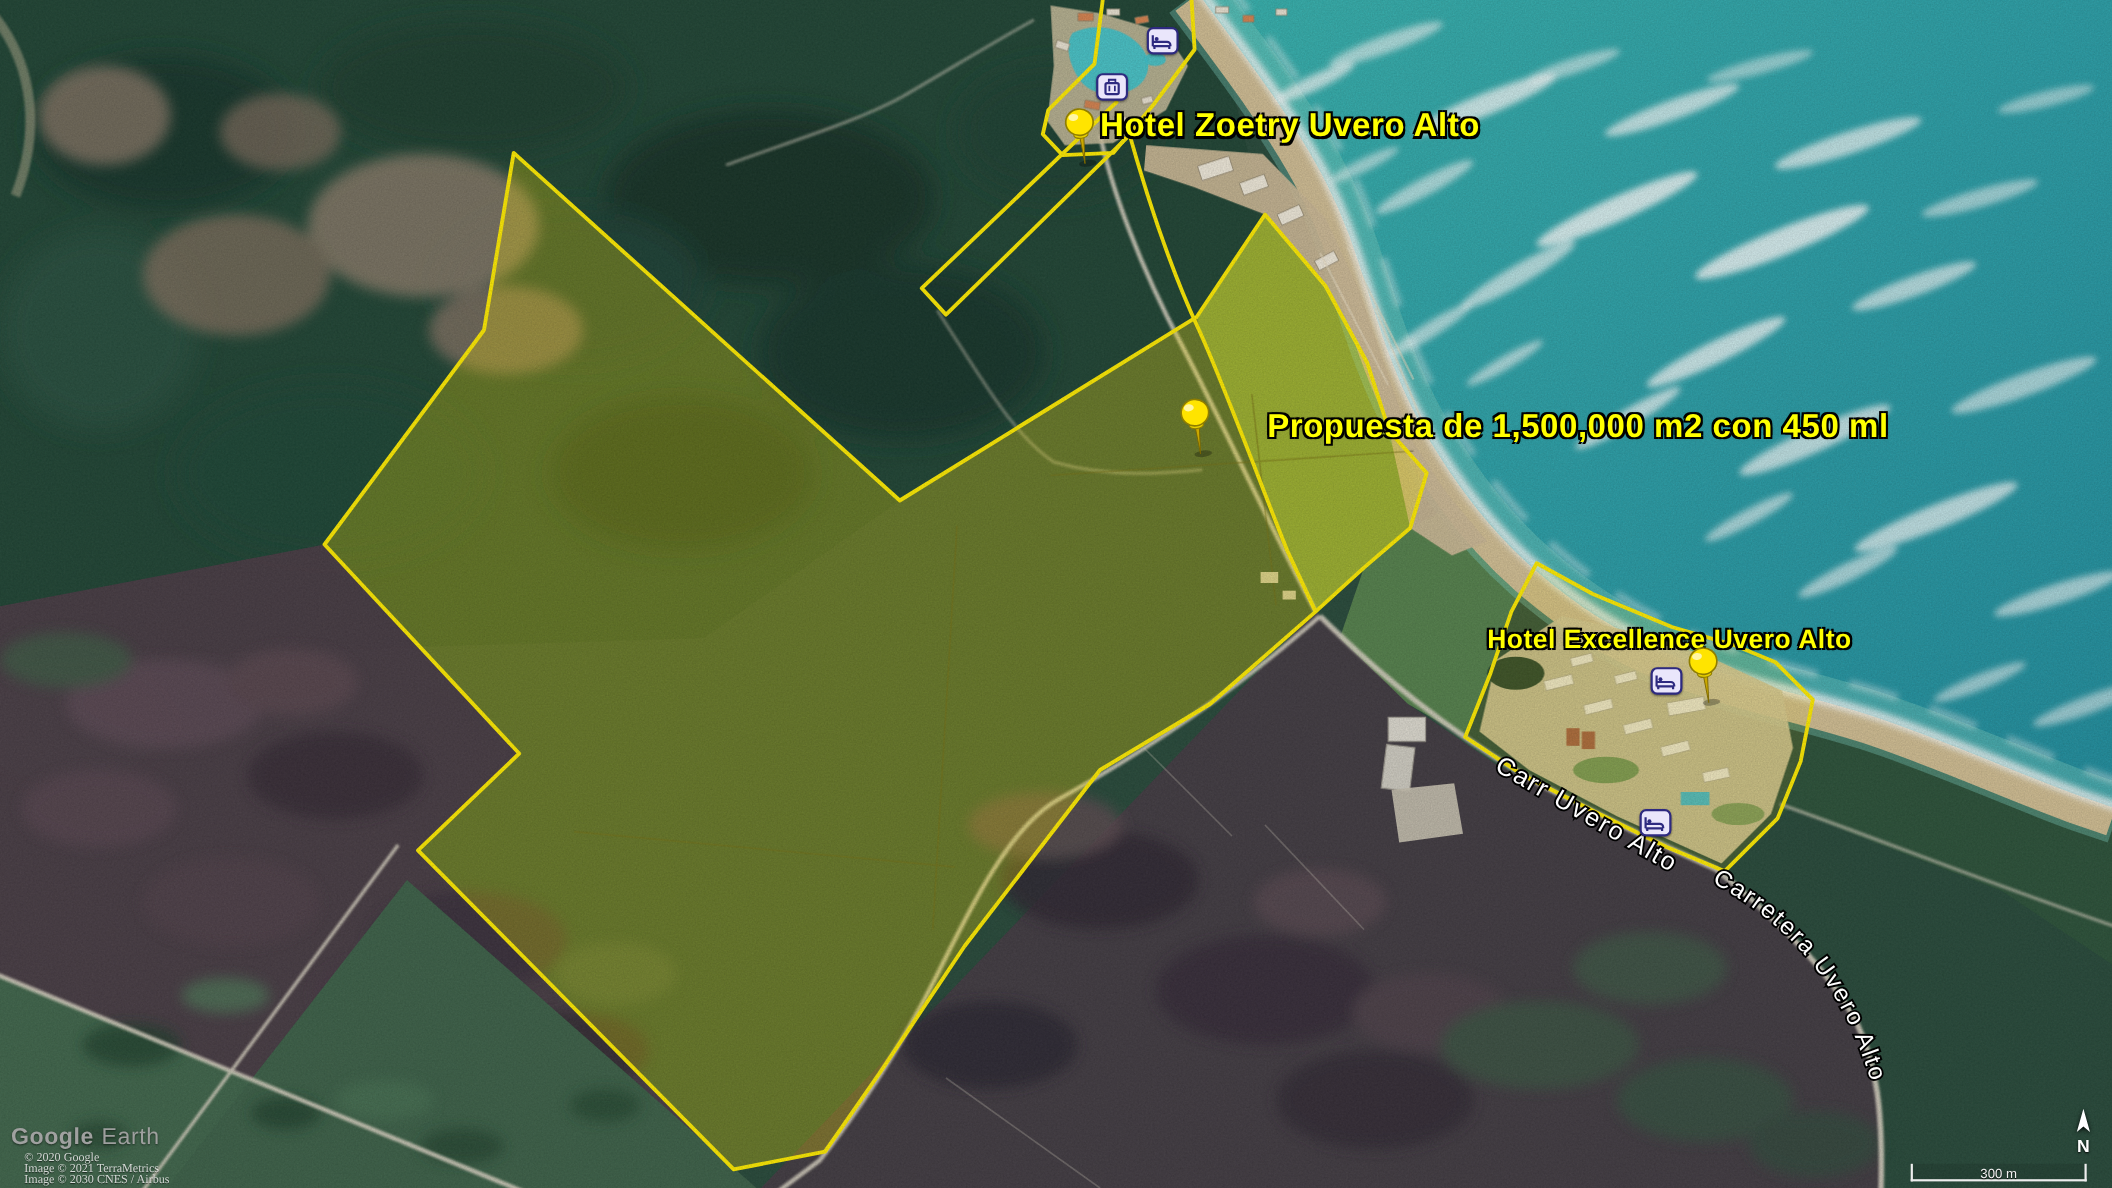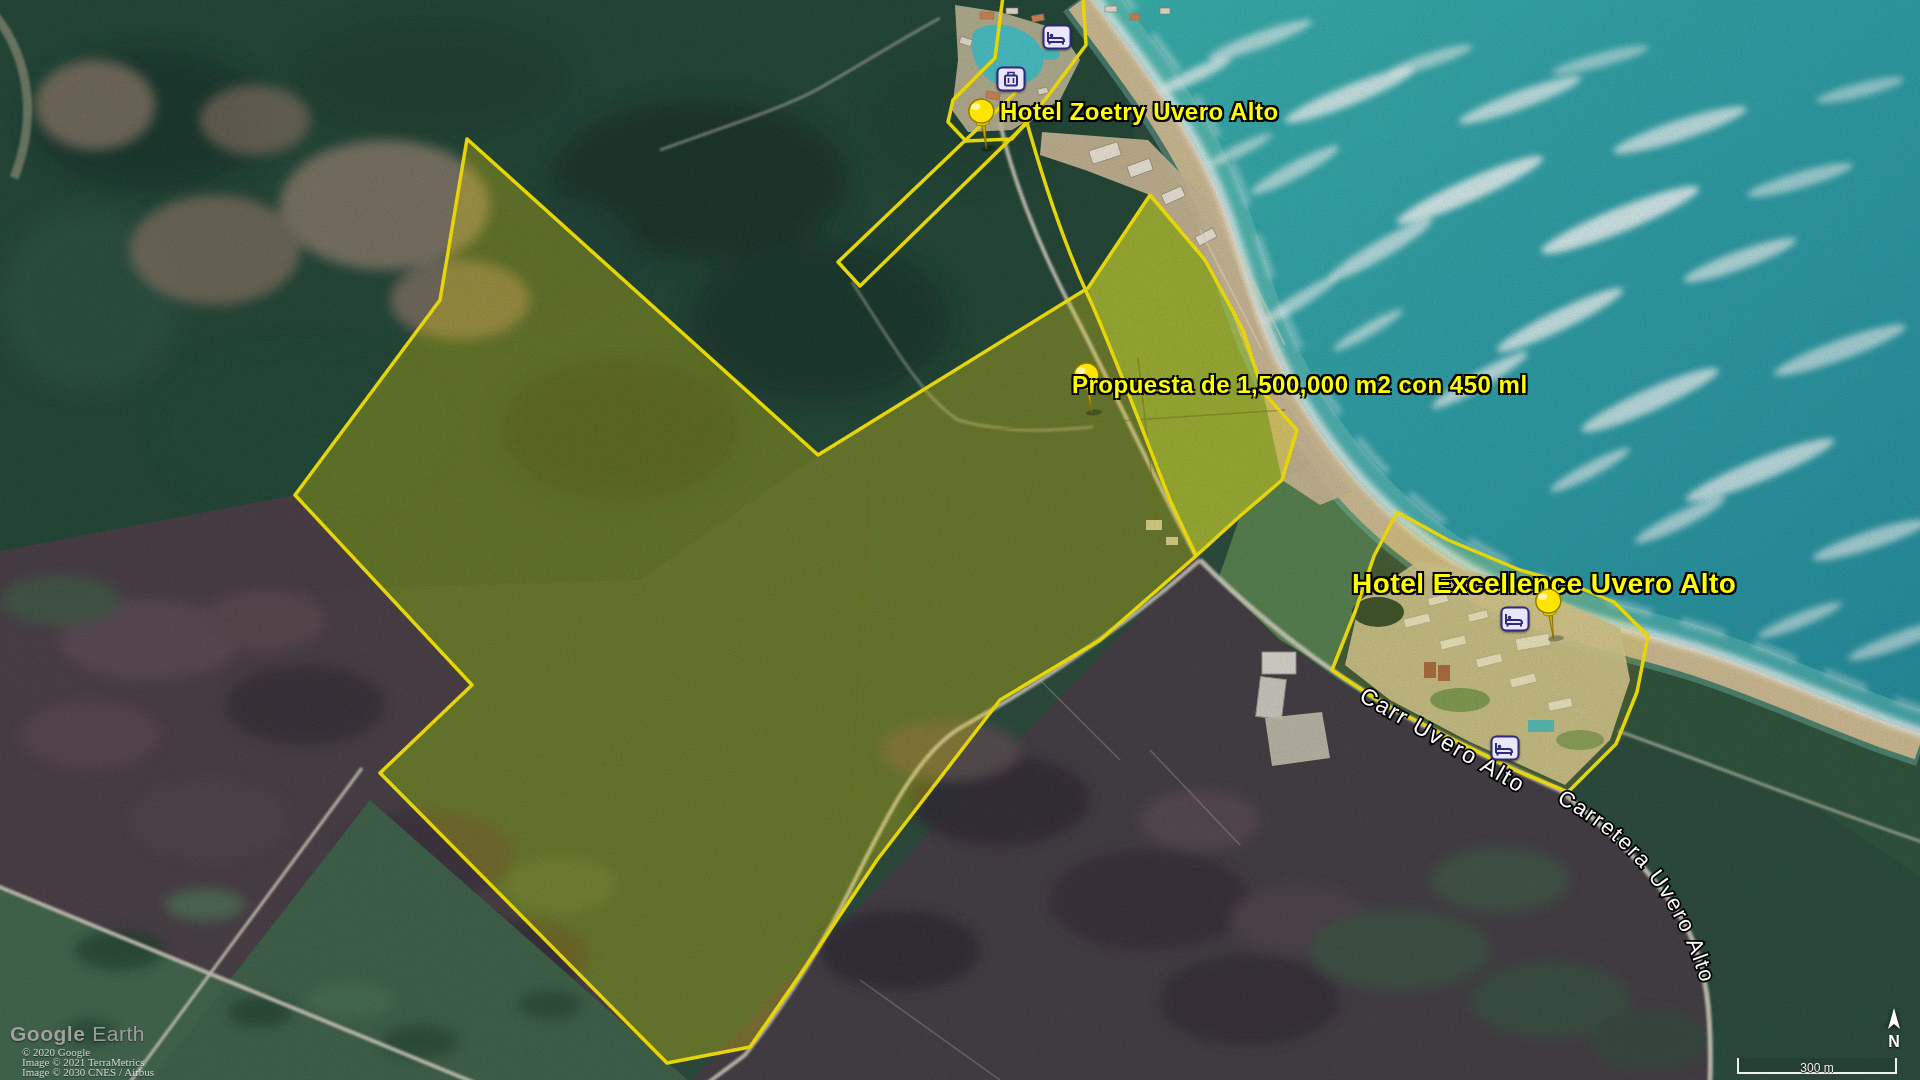--- a/index.html
+++ b/index.html
@@ -1,20 +1,20 @@
 <!DOCTYPE html>
 <html><head>
 <meta charset="utf-8">
 <style>
   html,body{margin:0;padding:0;background:#000;}
   .stage{position:relative;width:1920px;height:1080px;overflow:hidden;
          font-family:"Liberation Sans",sans-serif;background:#254836;}
   .stage svg.map{position:absolute;left:0;top:0;}
   .pm-label{position:absolute;white-space:nowrap;color:#ffff00;font-weight:700;
-    font-size:24px;letter-spacing:.5px;
+    font-size:30px;letter-spacing:.5px;
     text-shadow:-2px -2px 0 #000,2px -2px 0 #000,-2px 2px 0 #000,2px 2px 0 #000,0 0 3px #000;}
   .pin{position:absolute;width:44px;height:58px;transform:rotate(-7deg);}
   .ge-icon{position:absolute;width:30px;height:26px;filter:drop-shadow(0 1px 1px rgba(0,0,0,.5));}
   .logo{position:absolute;left:10px;top:1022px;color:#a3a3a3;font-size:21px;letter-spacing:.5px;
         text-shadow:0 1px 2px rgba(0,0,0,.55);}
   .logo .w1{font-weight:700;opacity:.97;}
   .logo .w2{font-weight:400;margin-left:7px;opacity:.95;}
   .attrib{position:absolute;left:22px;top:1047px;color:rgba(255,255,255,.78);
           font-size:11px;line-height:10px;text-shadow:0 1px 1px rgba(0,0,0,.6);font-family:Liberation Serif, serif;}
   .scalebar{position:absolute;left:1737px;top:1058px;width:160px;height:16px;
@@ -303,25 +303,25 @@
 </div>
 
 <div>
   <svg class="pin" style="left:1066px;top:360px;" viewBox="0 0 44 58">
     <ellipse cx="25" cy="53" rx="8" ry="3" fill="rgba(0,0,0,.28)"></ellipse>
     <path d="M20.5,26 L22.5,53 L24.5,27 Z" fill="#caa800" stroke="#7a6600" stroke-width="0.8"></path>
     <ellipse cx="22" cy="26.5" rx="6.5" ry="3.2" fill="#e7cf00" stroke="#8f7d00" stroke-width="1"></ellipse>
     <ellipse cx="22" cy="15" rx="12.5" ry="12" fill="#ffe400" stroke="#8f7d00" stroke-width="1.5"></ellipse>
     <ellipse cx="17" cy="10" rx="4.5" ry="3.2" fill="#fff9c0" opacity="0.85"></ellipse>
   </svg>
-  <div class="pm-label" style="left:1072px;top:371px;">Propuesta de 1,500,000 m2 con 450 ml</div>
+  <div class="pm-label" style="left:1152px;top:371px;">Propuesta de 1,500,000 m2 con 450 ml</div>
 </div>
 
 <div>
-  <div class="pm-label" style="left:1352px;top:568px;font-size:28px;">Hotel Excellence Uvero Alto</div>
+  <div class="pm-label" style="left:1352px;top:568px;font-size:24px;">Hotel Excellence Uvero Alto</div>
   <svg class="pin" style="left:1528px;top:586px;" viewBox="0 0 44 58">
     <ellipse cx="25" cy="53" rx="8" ry="3" fill="rgba(0,0,0,.28)"></ellipse>
     <path d="M20.5,26 L22.5,53 L24.5,27 Z" fill="#caa800" stroke="#7a6600" stroke-width="0.8"></path>
     <ellipse cx="22" cy="26.5" rx="6.5" ry="3.2" fill="#e7cf00" stroke="#8f7d00" stroke-width="1"></ellipse>
     <ellipse cx="22" cy="15" rx="12.5" ry="12" fill="#ffe400" stroke="#8f7d00" stroke-width="1.5"></ellipse>
     <ellipse cx="17" cy="10" rx="4.5" ry="3.2" fill="#fff9c0" opacity="0.85"></ellipse>
   </svg>
 </div>
 
 <svg class="ge-icon" style="left:1042px;top:24px;" viewBox="0 0 30 26">

